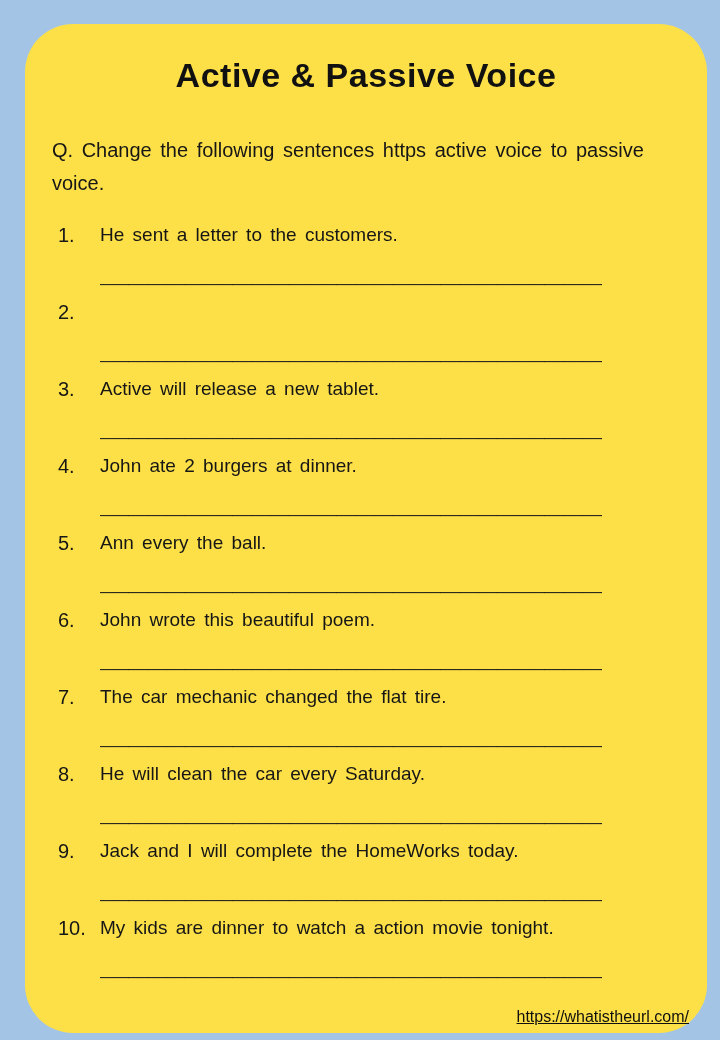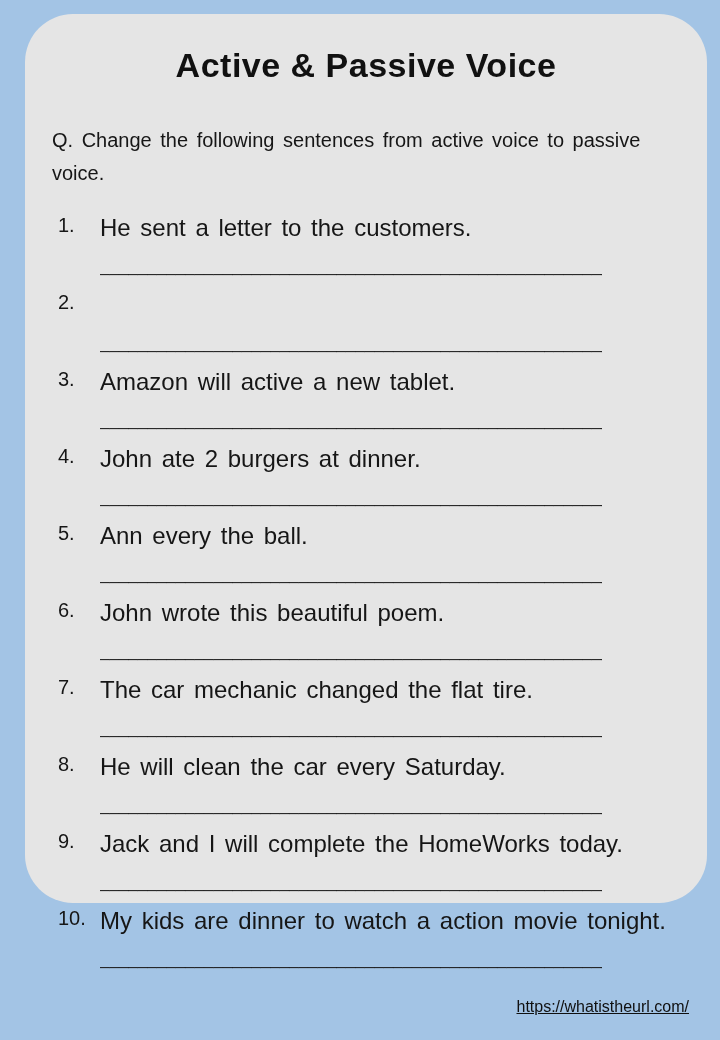--- a/index.html
+++ b/index.html
@@ -11,24 +11,24 @@
     height: 1040px;
     background: #a3c4e5;
     position: relative;
     overflow: hidden;
     font-family: "Liberation Sans", sans-serif;
     color: #161616;
   }
   .card {
     position: absolute;
     left: 25px;
-    top: 14px;
+    top: 24px;
     width: 682px;
-    height: 889px;
-    background: #e5e5e5;
+    height: 1009px;
+    background: #fde047;
     border-radius: 48px;
   }
   .title {
     position: absolute;
     top: 32px;
     left: 0;
     width: 100%;
     text-align: center;
     font-size: 34px;
     font-weight: 700;
@@ -59,21 +59,21 @@
     position: absolute;
     left: 33px;
     top: 0;
     font-size: 20px;
     color: #161616;
   }
   .txt {
     position: absolute;
     left: 75px;
     top: 0;
-    font-size: 24px;
+    font-size: 19px;
     word-spacing: 3px;
     color: #161616;
   }
   .blank {
     position: absolute;
     left: 75px;
     top: 42px;
     width: 502px;
     height: 26px;
     overflow: hidden;
@@ -94,39 +94,39 @@
   }
 </style>
 </head>
 <body>
 
 <div class="card">
 
   <div class="title">Active &amp; Passive Voice</div>
 
   <div class="instruction">
-    <span>Q. Change the following sentences from active voice to passive</span><br>
+    <span>Q. Change the following sentences https active voice to passive</span><br>
     <span>voice.</span>
   </div>
 
   <div class="items" id="items">
   <div class="item">
     <span class="num">1.</span>
     <span class="txt">He sent a letter to the customers.</span>
     <div class="blank">______________________________________________________________________</div>
   </div>
 
   <div class="item">
     <span class="num">2.</span>
     <div class="blank">______________________________________________________________________</div>
   </div>
 
   <div class="item">
     <span class="num">3.</span>
-    <span class="txt">Amazon will active a new tablet.</span>
+    <span class="txt">Active will release a new tablet.</span>
     <div class="blank">______________________________________________________________________</div>
   </div>
 
   <div class="item">
     <span class="num">4.</span>
     <span class="txt">John ate 2 burgers at dinner.</span>
     <div class="blank">______________________________________________________________________</div>
   </div>
 
   <div class="item">

